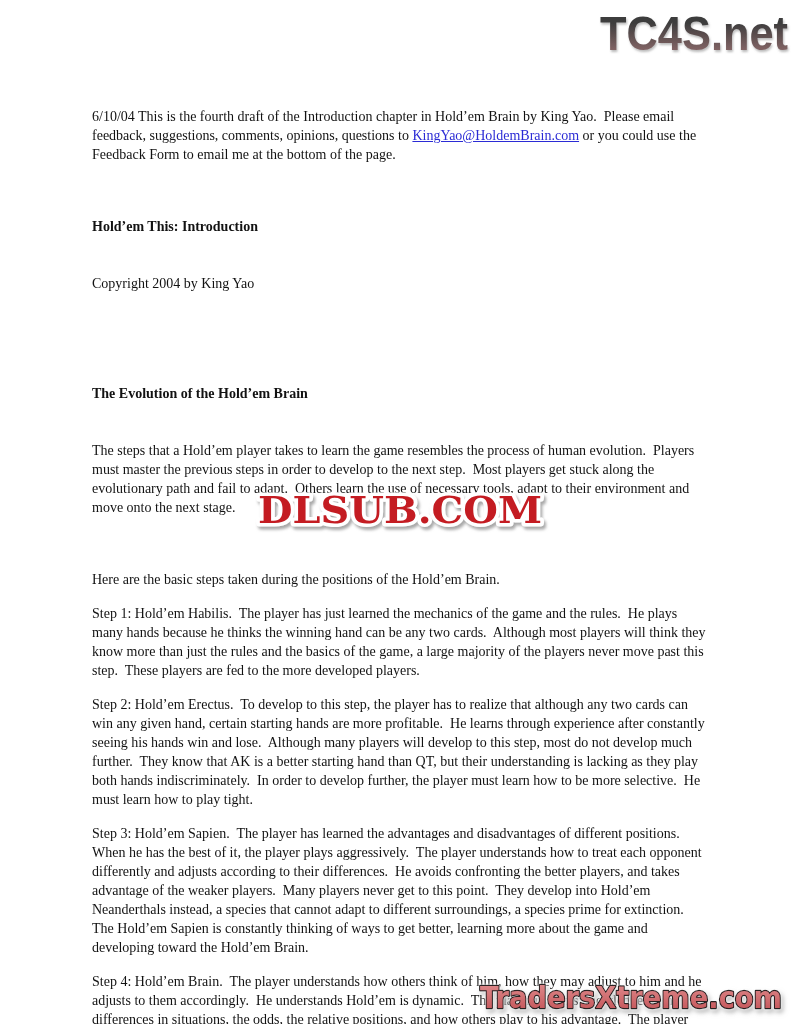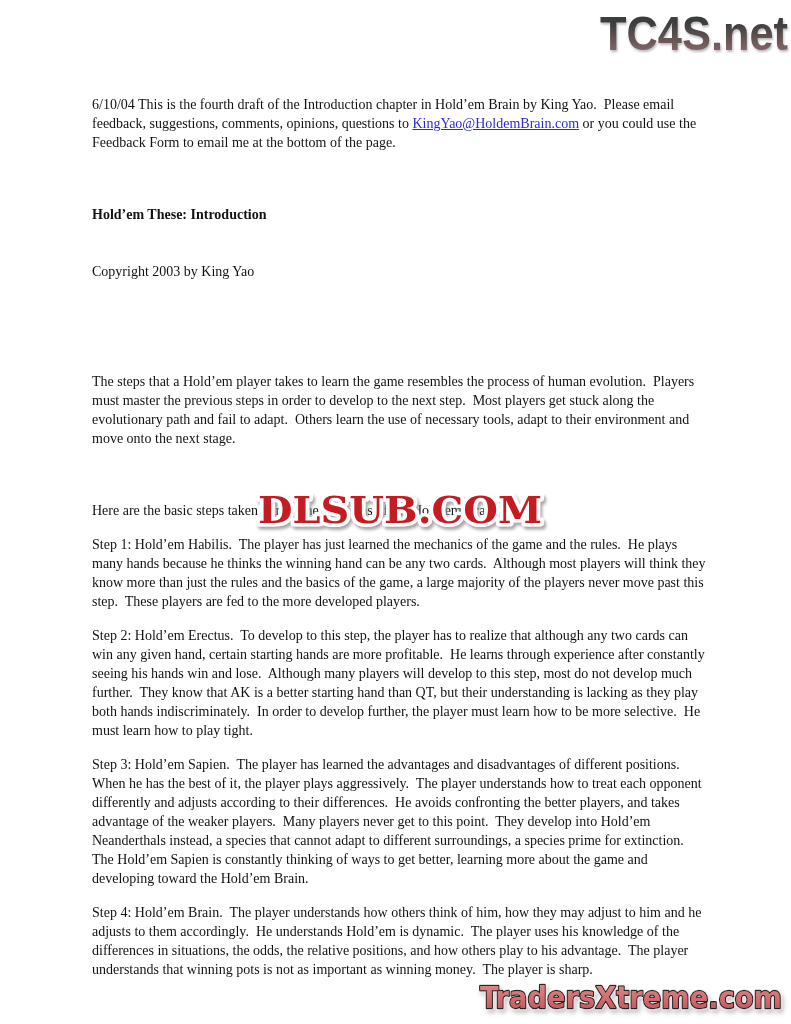--- a/index.html
+++ b/index.html
@@ -16,21 +16,21 @@
   }
   .content {
     position: absolute;
     left: 92px; top: 95px;
     width: 614px;
     font-size: 14px;
     line-height: 19px;
     color: #121212;
   }
   .para { margin: 15px 0 0 0; white-space: pre-wrap; }
-  .para.first { margin-top: 0; }
+  .para.first { margin-top: 12px; }
   .bold { font-weight: bold; }
   .email-link { color: #2b2bd5; text-decoration: underline; cursor: pointer; }
   .logo-tc4s { position: absolute; left: 596px; top: 2px; }
   .watermark { position: absolute; left: 248px; top: 486px; }
   .logo-traders { position: absolute; left: 474px; top: 972px; }
   svg text { user-select: none; }
 </style>
 </head>
 <body>
 
@@ -49,25 +49,26 @@
       </defs>
       <text x="98" y="48" text-anchor="middle" font-family="Liberation Sans, sans-serif" font-weight="bold" font-size="48" fill="url(#tcg)" filter="url(#tcs)" textLength="188" lengthAdjust="spacingAndGlyphs">TC4S.net</text>
     </svg>
   </div>
 
   <div class="content">
 
     <div class="para first"><span>6/10/04 This is the fourth draft of the Introduction chapter in Hold’em Brain by King Yao.  Please email feedback, suggestions, comments, opinions, questions to </span><a href="#" class="email-link">KingYao@HoldemBrain.com</a><span> or you could use the Feedback Form to email me at the bottom of the page.</span></div>
 
     <div class="para">
-      <div class="bold">Hold’em These: Introduction</div>
-      <div>Copyright 2003 by King Yao</div>
+      <div class="bold">Hold’em This: Introduction</div>
+      <div>Copyright 2004 by King Yao</div>
     </div>
 
     <div class="para">
+      <div class="bold">The Evolution of the Hold’em Brain</div>
       <div>The steps that a Hold’em player takes to learn the game resembles the process of human evolution.  Players must master the previous steps in order to develop to the next step.  Most players get stuck along the evolutionary path and fail to adapt.  Others learn the use of necessary tools, adapt to their environment and move onto the next stage.</div>
     </div>
 
     <div class="para">Here are the basic steps taken during the positions of the Hold’em Brain.</div>
 
     <div class="para">Step 1: Hold’em Habilis.  The player has just learned the mechanics of the game and the rules.  He plays many hands because he thinks the winning hand can be any two cards.  Although most players will think they know more than just the rules and the basics of the game, a large majority of the players never move past this step.  These players are fed to the more developed players.</div>
 
     <div class="para">Step 2: Hold’em Erectus.  To develop to this step, the player has to realize that although any two cards can win any given hand, certain starting hands are more profitable.  He learns through experience after constantly seeing his hands win and lose.  Although many players will develop to this step, most do not develop much further.  They know that AK is a better starting hand than QT, but their understanding is lacking as they play both hands indiscriminately.  In order to develop further, the player must learn how to be more selective.  He must learn how to play tight.</div>
 
     <div class="para">Step 3: Hold’em Sapien.  The player has learned the advantages and disadvantages of different positions.  When he has the best of it, the player plays aggressively.  The player understands how to treat each opponent differently and adjusts according to their differences.  He avoids confronting the better players, and takes advantage of the weaker players.  Many players never get to this point.  They develop into Hold’em Neanderthals instead, a species that cannot adapt to different surroundings, a species prime for extinction.  The Hold’em Sapien is constantly thinking of ways to get better, learning more about the game and developing toward the Hold’em Brain.</div>

